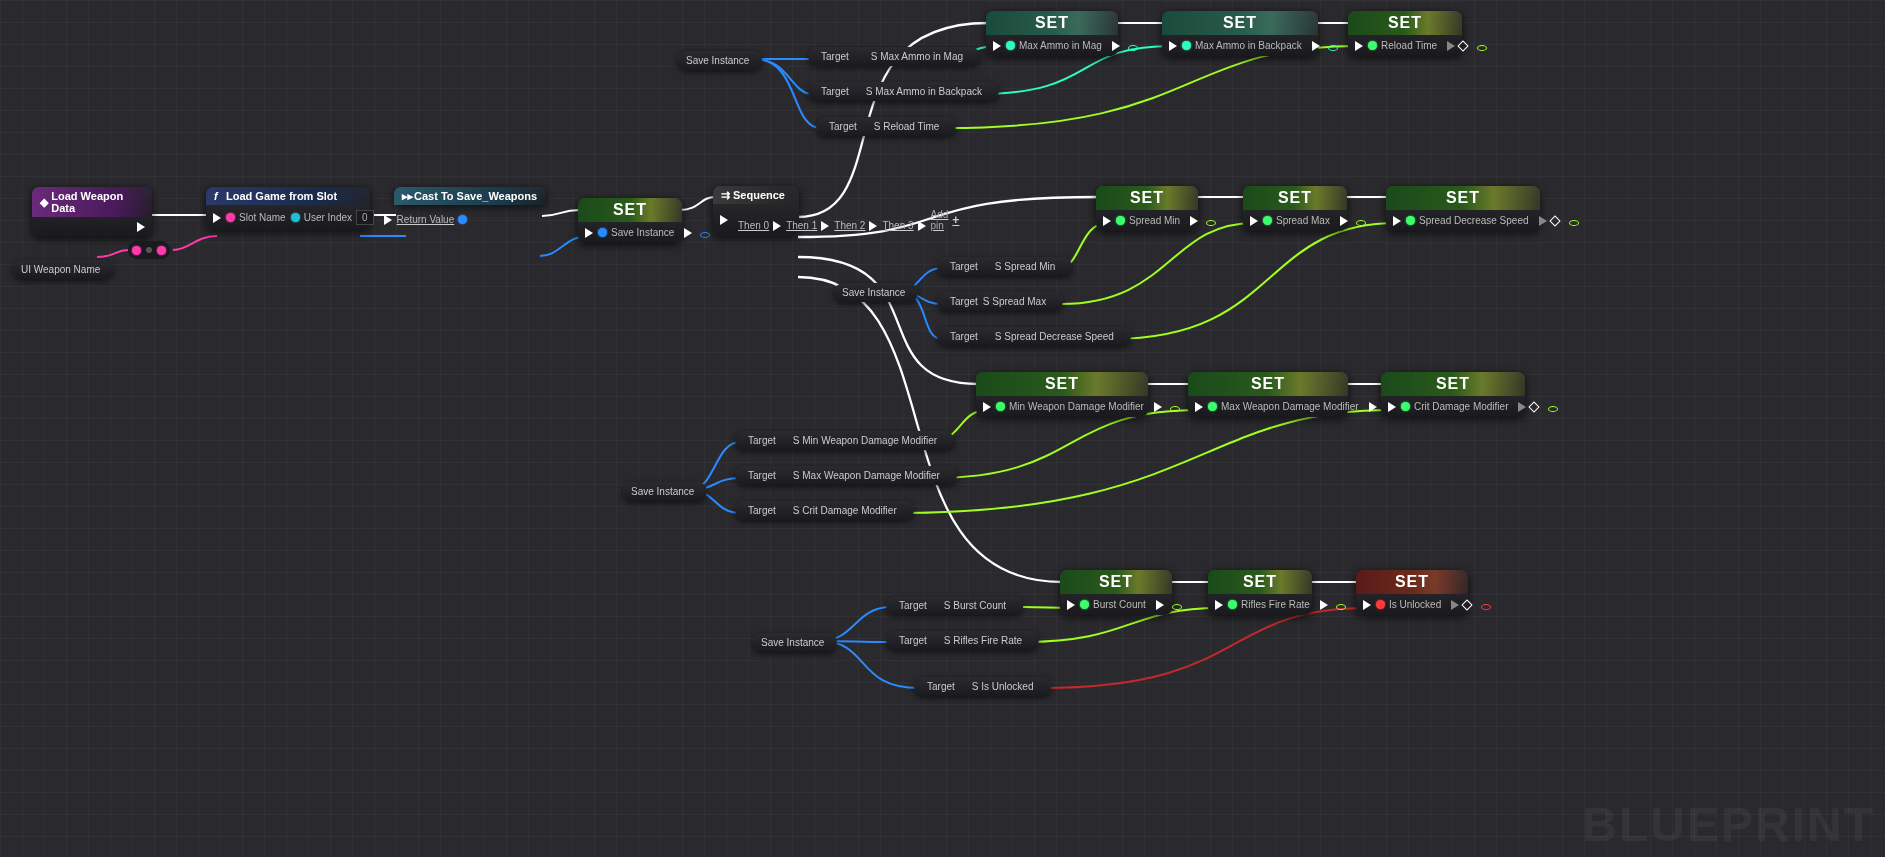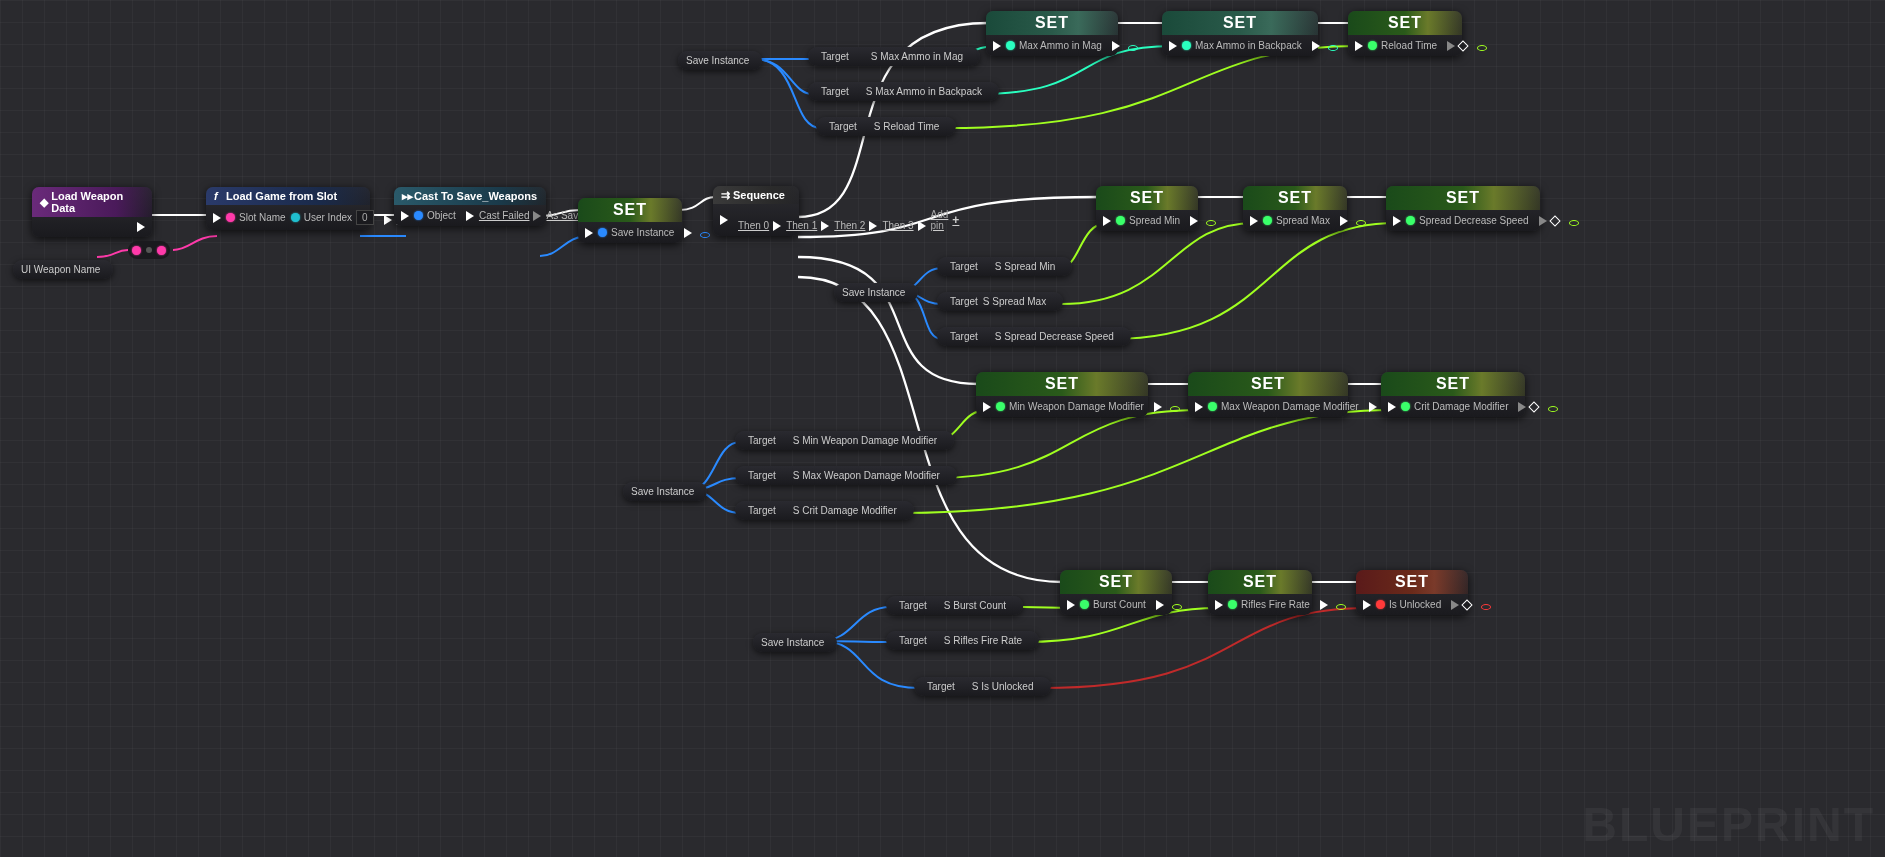--- a/index.html
+++ b/index.html
@@ -165,44 +165,20 @@
         </div>
     </div>
   </div>
 </div>
 
 <div class="node" style="left:394px; top:187px; width:152px;">
   <div class="node-header hdr-cast">
     <span class="icon">▸▸</span>
     <span>Cast To Save_Weapons</span>
   </div>
-  <div class="node-body">
-    <div class="col">
-      <div class="pin">
-          <span class="exec"></span>
-        </div>
-      <div class="pin">
-          <span class="dot d-blue"></span>
-          <span>Object</span>
-        </div>
-    </div>
-    <div class="col right">
-      <div class="pin">
-          <span class="exec"></span>
-        </div>
-      <div class="pin">
-          <span>Cast Failed</span>
-          <span class="exec hollow"></span>
-        </div>
-      <div class="pin">
-          <span>As Save Weapons</span>
-          <span class="dot d-blue"></span>
-        </div>
-    </div>
-  </div>
 </div>
 
 <div class="node" style="left:578px; top:198px; width:104px;">
   <div class="node-header hdr-set">
       <span>SET</span>
     </div>
   <div class="node-body">
     <div class="col">
       <div class="pin">
           <span class="exec"></span>

